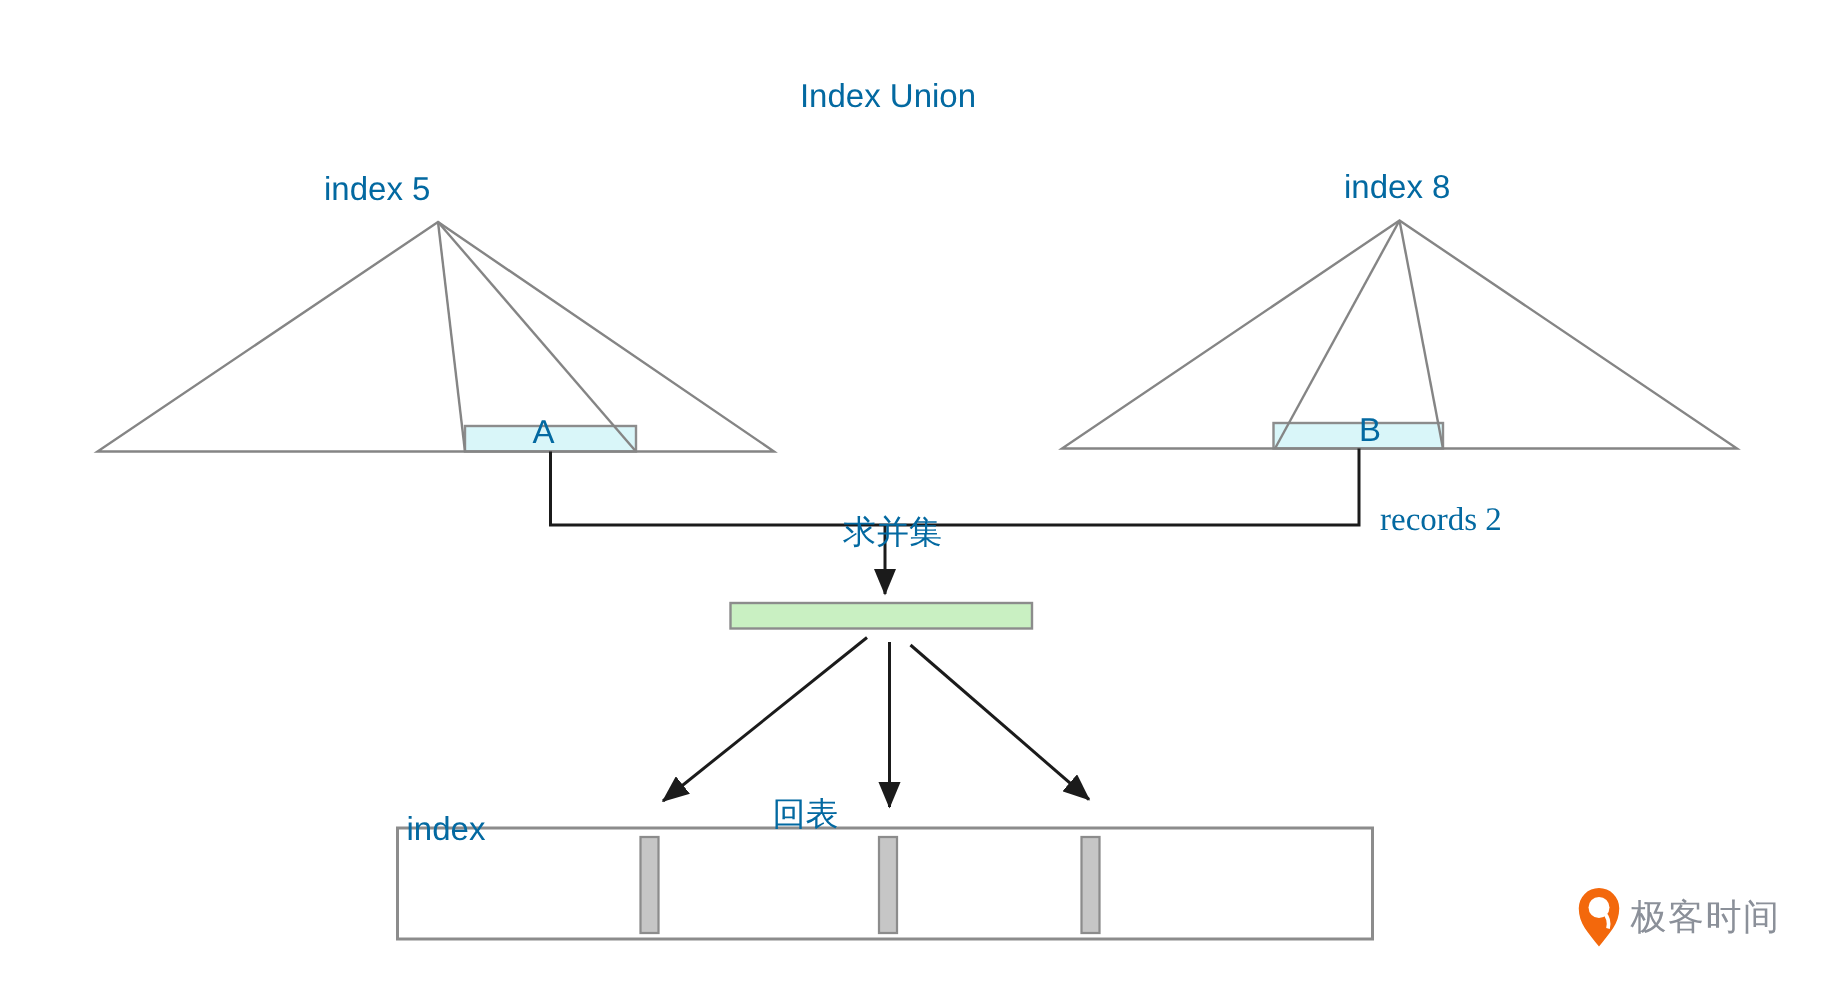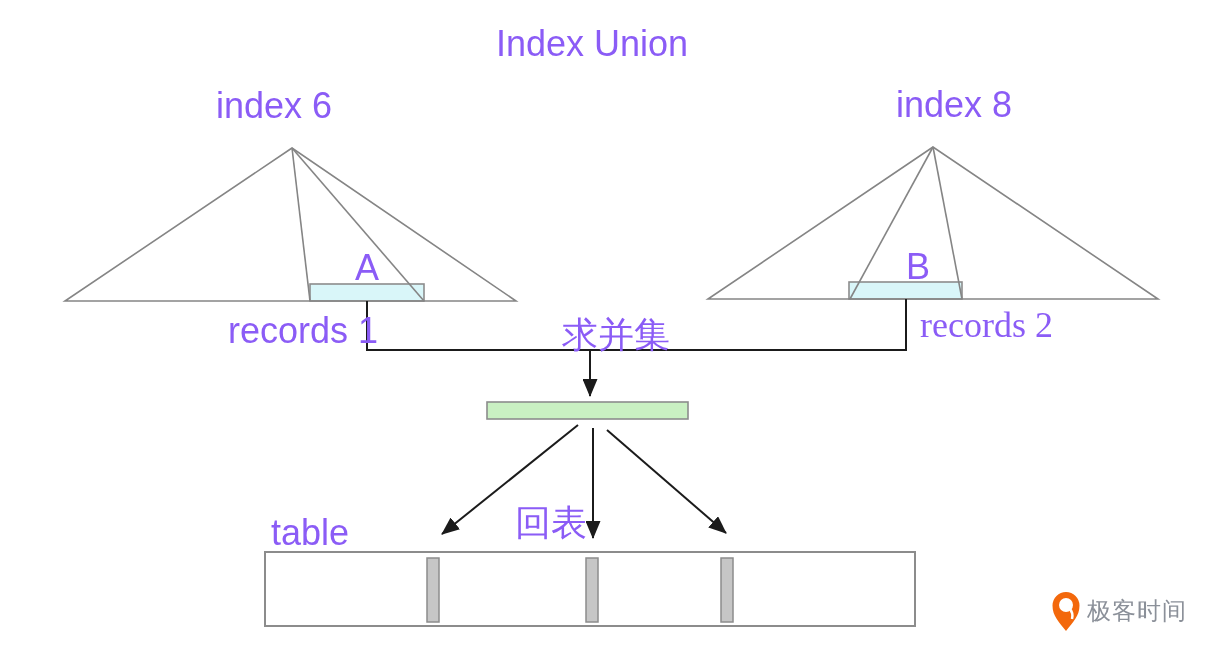--- a/index.html
+++ b/index.html
@@ -6,24 +6,25 @@
   .canvas{
     position:relative;
     width:1222px;height:658px;
     background:#fff;
     overflow:hidden;
     font-family:"Liberation Sans","DejaVu Sans",sans-serif;
   }
   .diagram-svg{position:absolute;left:0;top:0;}
   .label{
     position:absolute;
-    color:#8b5cf6;
-    font-size:36px;
+    color:#0369a1;
+    font-size:22px;
     line-height:1.1;
     white-space:nowrap;
+    margin-top:28px;
   }
   .title{left:472px;top:24px;width:240px;text-align:center;}
   .index1-label{left:216px;top:86px;}
   .index2-label{left:896px;top:85px;}
   .range-a-label{left:355px;top:248px;}
   .range-b-label{left:906px;top:247px;}
   .records1-label{left:228px;top:311px;}
   .records2-label{left:920px;top:306px;font-family:Liberation Serif, serif;}
   .union-label{left:562px;top:315px;}
   .formula-label{left:709px;top:394px;}
@@ -71,29 +72,28 @@
     <line x1="593" y1="428" x2="593" y2="538" class="conn" marker-end="url(#arrow)"></line>
     <line x1="607" y1="430" x2="726" y2="533" class="conn" marker-end="url(#arrow)"></line>
 
     <rect x="265" y="552" width="650" height="74" class="tbl"></rect>
     <rect x="427" y="558" width="12" height="64" class="cell" fill="#c6c6c6"></rect>
     <rect x="586" y="558" width="12" height="64" class="cell" fill="#c6c6c6"></rect>
     <rect x="721" y="558" width="12" height="64" class="cell" fill="#c6c6c6"></rect>
   </svg>
 
   <div class="label title">Index Union</div>
-  <div class="label index1-label">index 6</div>
+  <div class="label index1-label">index 5</div>
   <div class="label index2-label">index 8</div>
   <div class="label range-a-label">A</div>
   <div class="label range-b-label">B</div>
-  <div class="label records1-label">records 1</div>
   <div class="label records2-label">records 2</div>
   <div class="label union-label">求并集</div>
   <div class="label back-label">回表</div>
-  <div class="label table-label">table</div>
+  <div class="label table-label">index</div>
 
   <svg class="logo-icon" width="36" height="44" viewBox="0 0 36 44">
     <path d="M18,42 C11,33 4.5,27 4.5,16.5 A13.5,13.5 0 1 1 31.5,16.5 C31.5,27 25,33 18,42 Z" fill="#f3680c"></path>
     <circle cx="18" cy="16" r="7" fill="#ffffff"></circle>
     <path d="M20,20 L27,28" stroke="#ffffff" stroke-width="0" fill="none"></path>
     <path d="M21,19 C24,22 25,26 24,30" stroke="#ffffff" stroke-width="2.5" fill="none"></path>
   </svg>
   <div class="logo-text" style="color: rgb(139, 144, 153);">极客时间</div>
 
 </div>

